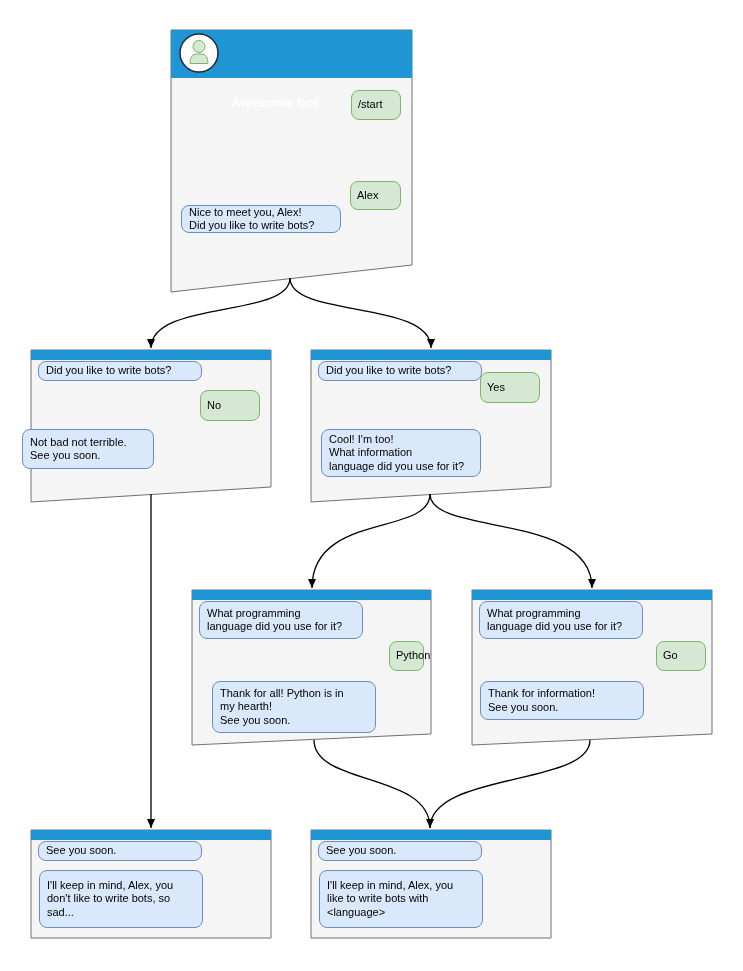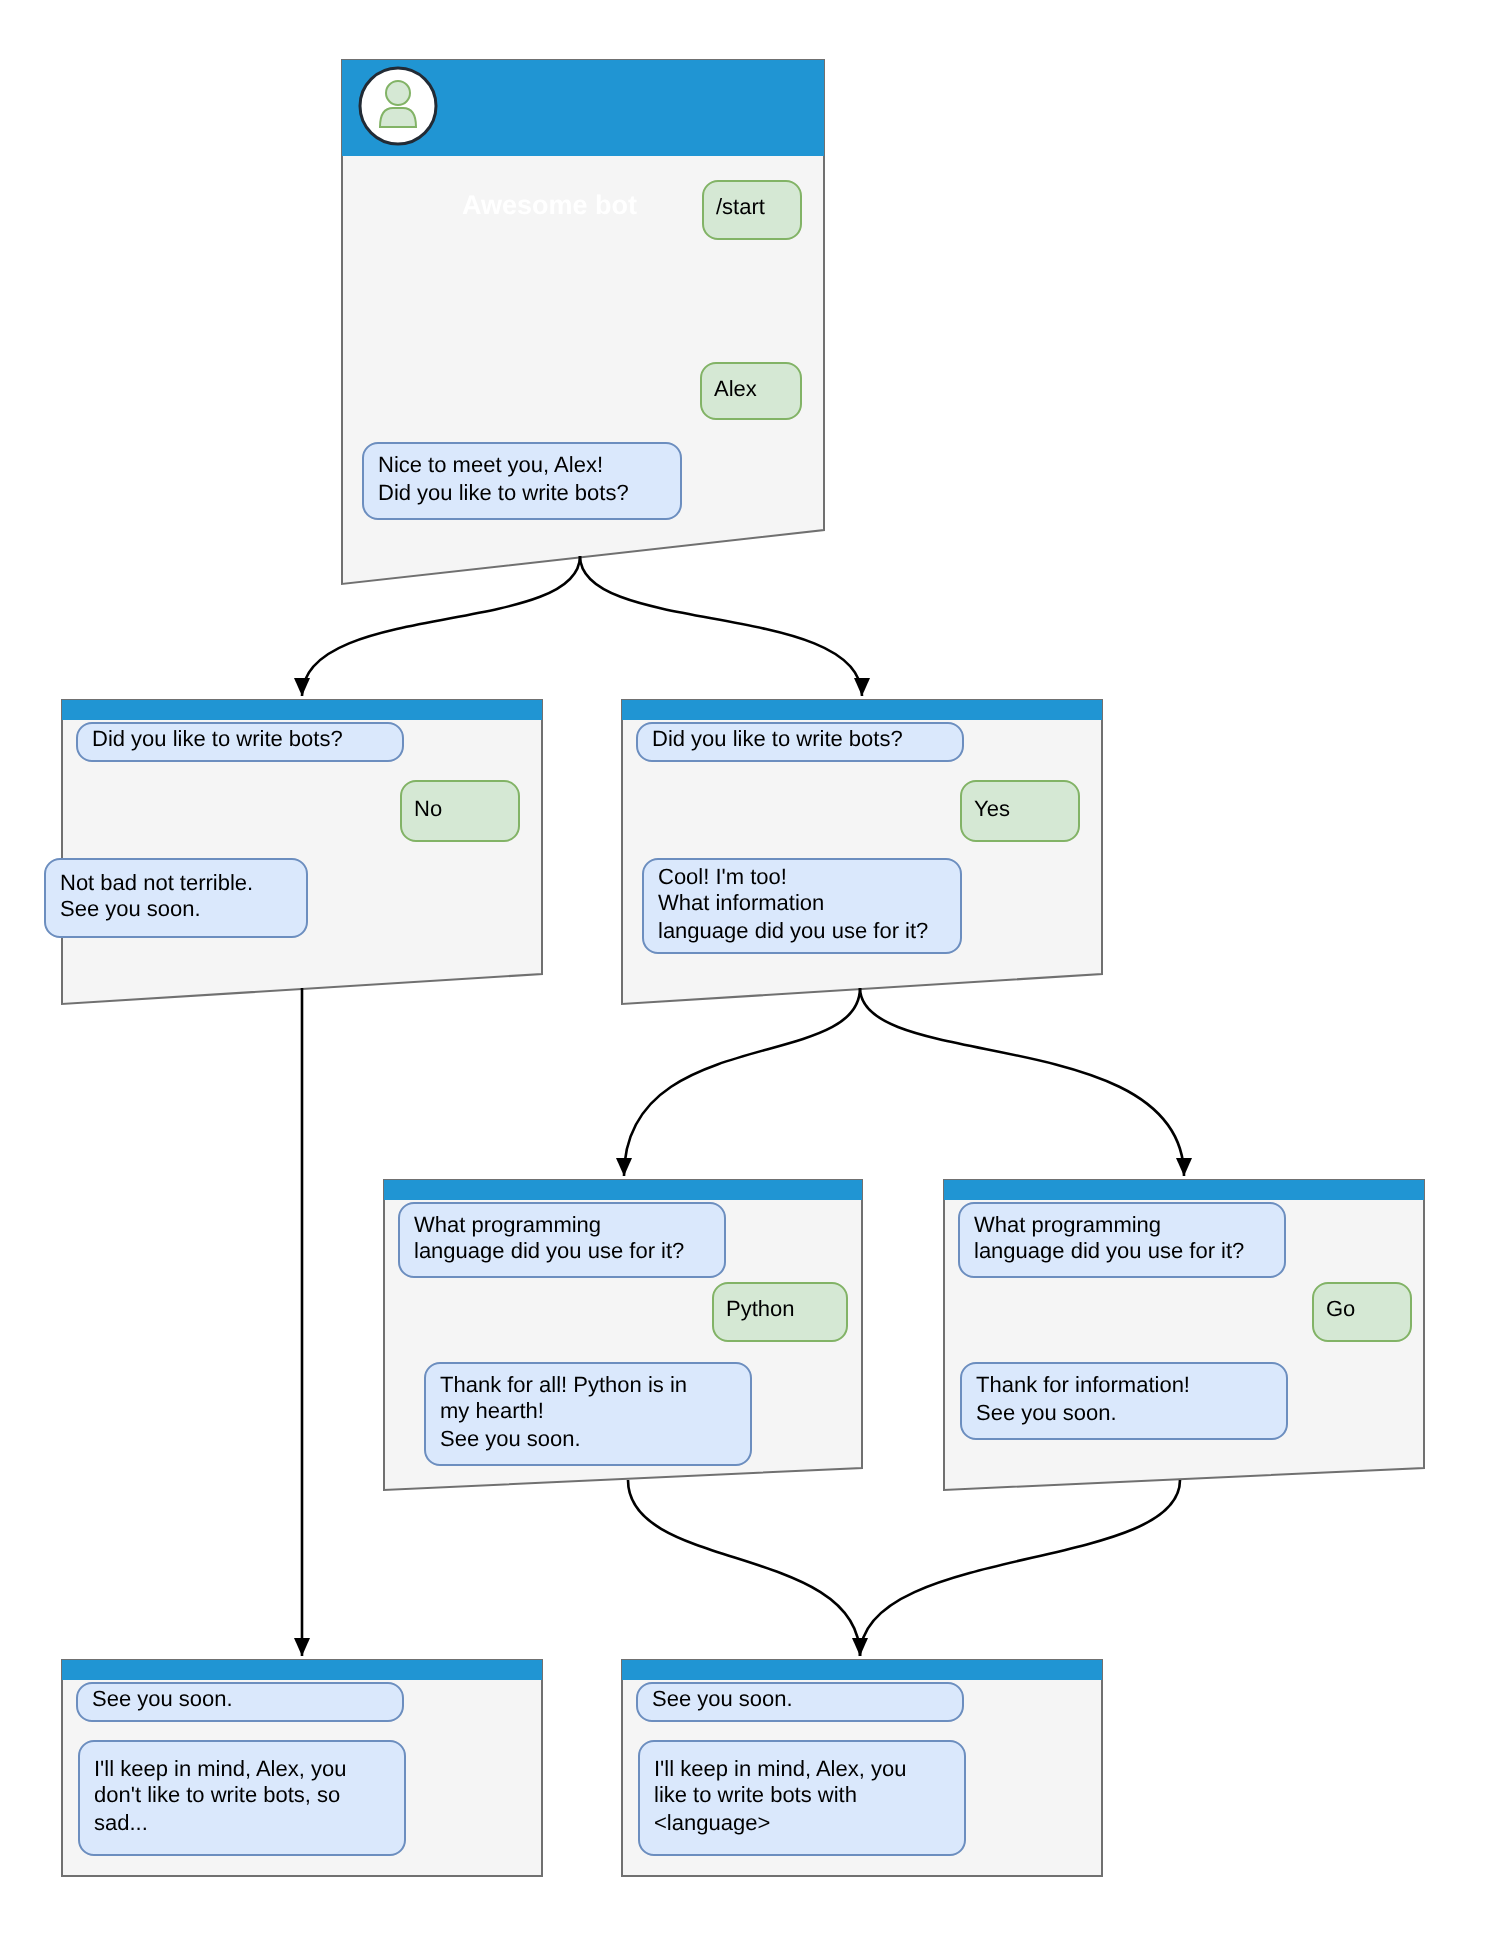--- a/index.html
+++ b/index.html
@@ -51,37 +51,37 @@
     <path d="M430,494 C430,536 312,512 312,588" fill="none" stroke="#000000" stroke-width="1.3" marker-end="url(#arrow)"></path>
     <path d="M430,494 C430,536 592,512 592,588" fill="none" stroke="#000000" stroke-width="1.3" marker-end="url(#arrow)"></path>
     <path d="M151,494 L151,828" fill="none" stroke="#000000" stroke-width="1.3" marker-end="url(#arrow)"></path>
     <path d="M314,740 C314,786 430,772 430,828" fill="none" stroke="#000000" stroke-width="1.3" marker-end="url(#arrow)"></path>
     <path d="M590,740 C590,786 430,772 430,828" fill="none" stroke="#000000" stroke-width="1.3"></path>
   </svg>
 
   <div class="win-title">Awesome bot</div>
   <div class="bubble user" style="right:342px;top:90px;width:50px;height:30px">/start</div>
   <div class="bubble user" style="right:342px;top:181px;width:51px;height:29px">Alex</div>
-  <div class="bubble bot" style="left:181px;top:221px;width:160px;height:39px">Nice to meet you, Alex!
+  <div class="bubble bot" style="left:181px;top:205px;width:160px;height:28px">Nice to meet you, Alex!
 Did you like to write bots?</div>
 
   <div class="bubble bot" style="left:38px;top:361px;width:164px;height:20px">Did you like to write bots?</div>
   <div class="bubble user" style="right:483px;top:390px;width:60px;height:31px">No</div>
   <div class="bubble bot" style="left:22px;top:429px;width:132px;height:40px">Not bad not terrible.
 See you soon.</div>
 
   <div class="bubble bot" style="left:318px;top:361px;width:164px;height:20px">Did you like to write bots?</div>
-  <div class="bubble user" style="right:203px;top:390px;width:60px;height:31px">Yes</div>
+  <div class="bubble user" style="right:203px;top:372px;width:60px;height:31px">Yes</div>
   <div class="bubble bot" style="left:321px;top:429px;width:160px;height:48px">Cool! I'm too!
 What information
 language did you use for it?</div>
 
   <div class="bubble bot" style="left:199px;top:601px;width:164px;height:38px">What programming
 language did you use for it?</div>
-  <div class="bubble user" style="right:319px;top:641px;width:68px;height:30px">Python</div>
+  <div class="bubble user" style="right:319px;top:641px;width:35px;height:30px">Python</div>
   <div class="bubble bot" style="left:212px;top:681px;width:164px;height:52px">Thank for all! Python is in
 my hearth!
 See you soon.</div>
 
   <div class="bubble bot" style="left:479px;top:601px;width:164px;height:38px">What programming
 language did you use for it?</div>
   <div class="bubble user" style="right:37px;top:641px;width:50px;height:30px">Go</div>
   <div class="bubble bot" style="left:480px;top:681px;width:164px;height:39px">Thank for information!
 See you soon.</div>
 

